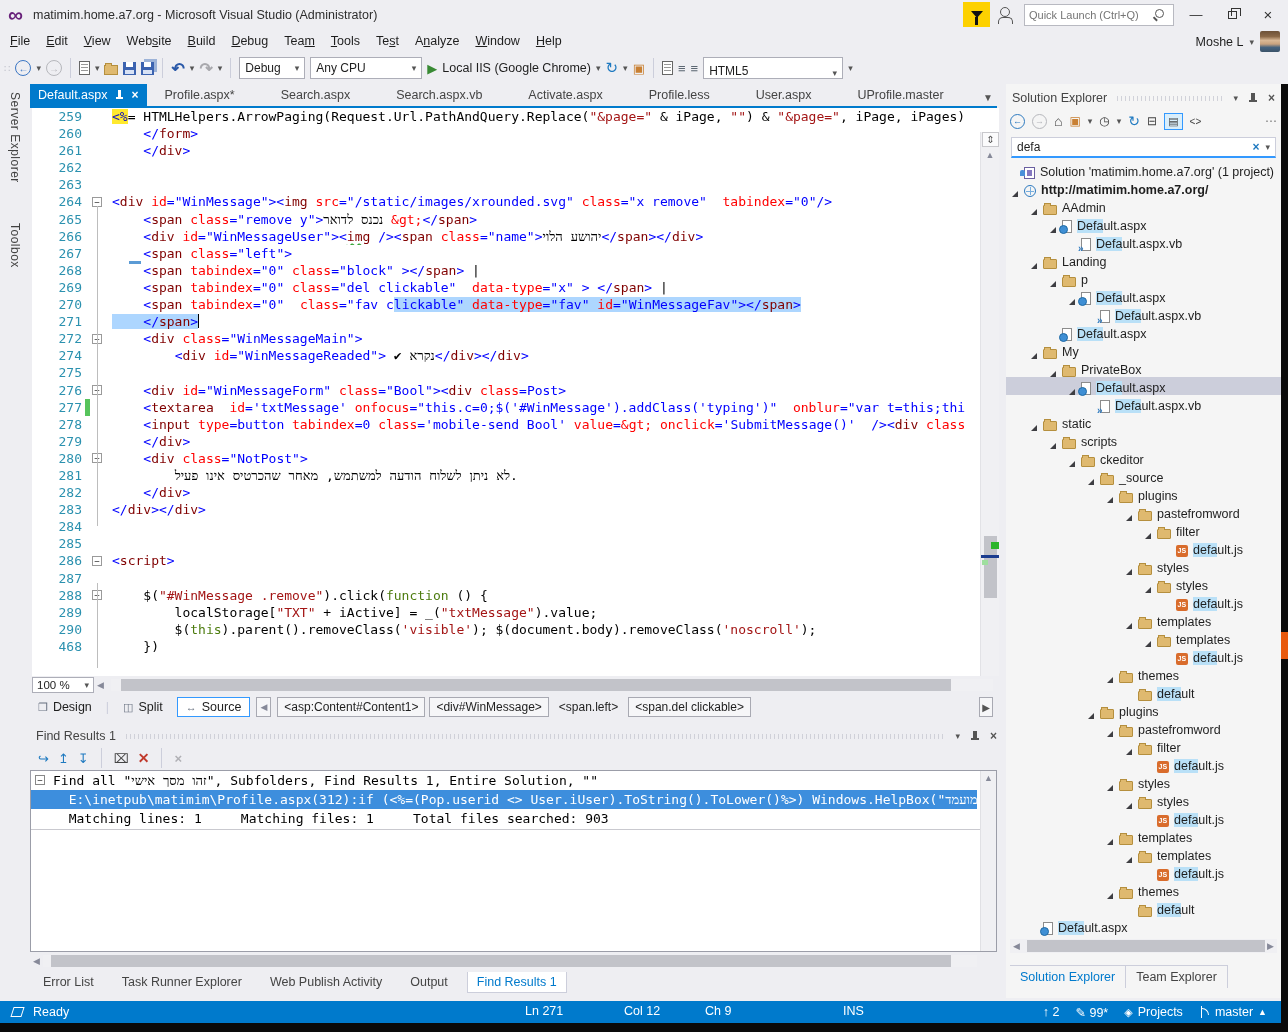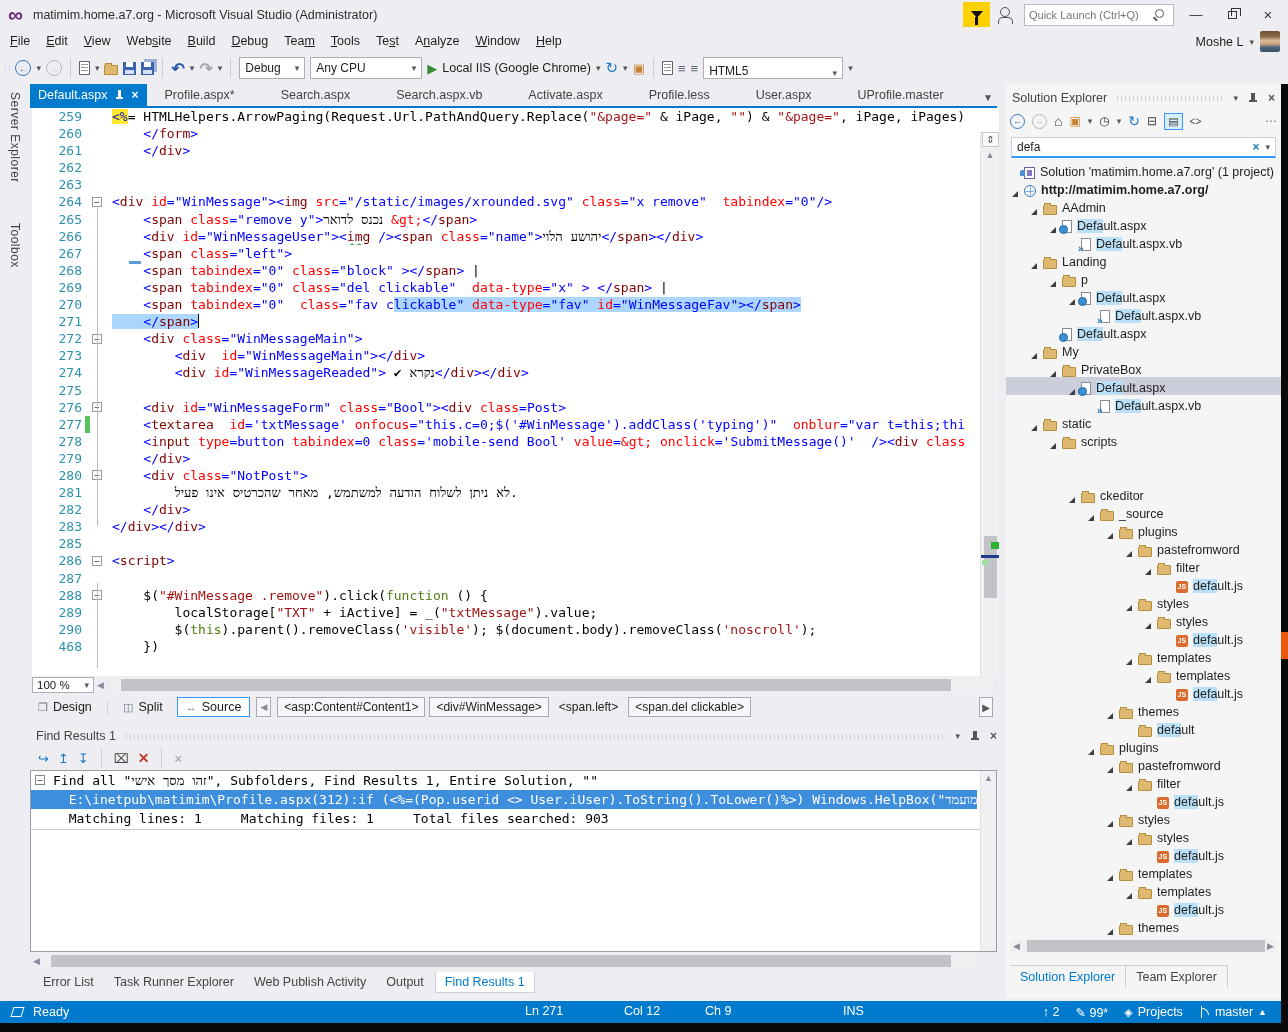--- a/index.html
+++ b/index.html
@@ -119,21 +119,21 @@
   #find-toolbar .gray-x { color:#b0b0b5; font-weight:bold; font-size:13px; }
   #find-content { position:relative; height:182px; background:#fff; border:1px solid #9b9da8; overflow:hidden; }
   .find-row { height:19px; line-height:19px; font-family:"DejaVu Sans Mono", monospace; font-size:13px; white-space:pre; padding-left:22px; color:#000; }
   .find-row.hl-row { background:#3d8edd; color:#fff; width:946px; }
   .find-foldbox { position:absolute; left:4px; top:4px; width:10px; height:10px; border:1px solid #888; font-size:9px; line-height:8px; text-align:center; color:#333; background:#fff; font-family:"DejaVu Sans Mono",monospace; }
   #find-underline { position:absolute; left:0; top:58px; width:100%; height:1px; background:#c9c9cf; }
   #find-vscroll { position:absolute; right:0; top:0; width:16px; height:180px; background:#f0f0f3; border-left:1px solid #e0e0e4; }
   #find-hscroll { position:relative; margin-top:2px; height:14px; background:#eeeef2; display:flex; align-items:center; }
   #find-htrack { position:relative; flex:1; height:12px; background:#f0f0f3; margin-right:20px; }
   #find-hthumb { position:absolute; left:8px; width:900px; height:12px; background:#c2c3c9; }
-  #bottom-tabs { display:flex; align-items:flex-start; gap:2px; padding-left:4px; margin-top:4px; height:24px; }
+  #bottom-tabs { display:flex; align-items:flex-start; gap:10px; padding-left:4px; margin-top:4px; height:24px; }
   .btab { padding:3px 9px; color:#444; white-space:nowrap; }
   .btab.active { background:#fff; border:1px solid #cccedb; border-top:none; color:#007acc; }
 
   
   #right-panel { left:1006px; top:84px; width:275px; height:914px; background:#f5f5f5; }
   #se-header { padding:4px 6px 0 6px; }
   #se-toolbar { height:26px; display:flex; align-items:center; gap:7px; padding:0 4px; color:#39597e; font-size:12px; }
   .se-circ { width:15px; height:15px; border-radius:50%; border:1.3px solid #2f7bc0; color:#2f7bc0; display:flex; align-items:center; justify-content:center; font-size:9px; }
   .se-circ.dis { border-color:#b6b7bc; color:#b6b7bc; }
   .saf { border:1px solid #3399ff; background:#d9eefb; padding:1px 3px; font-size:11px; color:#444; }
@@ -317,31 +317,31 @@
           <div class="code-row"><span class="ln">263</span><span class="code-text"></span></div>
           <div class="code-row"><span class="ln">264</span><span class="foldbox">−</span><span class="code-text"><span class="c-d">&lt;</span><span class="c-e">div</span><span class="c-t"> </span><span class="c-a">id</span><span class="c-d">=</span><span class="c-v">"WinMessage"</span><span class="c-d">&gt;&lt;</span><span class="c-e">img</span><span class="c-t"> </span><span class="c-a">src</span><span class="c-d">=</span><span class="c-v">"/static/images/xrounded.svg"</span><span class="c-t"> </span><span class="c-a">class</span><span class="c-d">=</span><span class="c-v">"x remove"</span><span class="c-t">  </span><span class="c-a">tabindex</span><span class="c-d">=</span><span class="c-v">"0"</span><span class="c-d">/&gt;</span></span></div>
           <div class="code-row"><span class="ln">265</span><span class="code-text"><span class="c-t">    </span><span class="c-d">&lt;</span><span class="c-e">span</span><span class="c-t"> </span><span class="c-a">class</span><span class="c-d">=</span><span class="c-v">"remove y"</span><span class="c-d">&gt;</span><span class="c-t">נכנס לדואר </span><span class="c-en">&amp;gt;</span><span class="c-d">&lt;/</span><span class="c-e">span</span><span class="c-d">&gt;</span></span></div>
           <div class="code-row"><span class="ln">266</span><span class="code-text"><span class="c-t">    </span><span class="c-d">&lt;</span><span class="c-e">div</span><span class="c-t"> </span><span class="c-a">id</span><span class="c-d">=</span><span class="c-v">"WinMessageUser"</span><span class="c-d">&gt;&lt;</span><span class="c-e sq">img</span><span class="c-t"> </span><span class="c-d">/&gt;&lt;</span><span class="c-e">span</span><span class="c-t"> </span><span class="c-a">class</span><span class="c-d">=</span><span class="c-v">"name"</span><span class="c-d">&gt;</span><span class="c-t">יהושע הלוי</span><span class="c-d">&lt;/</span><span class="c-e">span</span><span class="c-d">&gt;&lt;/</span><span class="c-e">div</span><span class="c-d">&gt;</span></span></div>
           <div class="code-row"><span class="ln">267</span><span class="code-text"><span class="c-t">    </span><span class="c-d">&lt;</span><span class="c-e">span</span><span class="c-t"> </span><span class="c-a">class</span><span class="c-d">=</span><span class="c-v">"left"</span><span class="c-d">&gt;</span></span></div>
           <div class="code-row"><span class="ln">268</span><span class="code-text"><span class="c-t">    </span><span class="c-d">&lt;</span><span class="c-e">span</span><span class="c-t"> </span><span class="c-a">tabindex</span><span class="c-d">=</span><span class="c-v">"0"</span><span class="c-t"> </span><span class="c-a">class</span><span class="c-d">=</span><span class="c-v">"block"</span><span class="c-t"> </span><span class="c-d">&gt;&lt;/</span><span class="c-e">span</span><span class="c-d">&gt;</span><span class="c-t"> |</span></span></div>
           <div class="code-row"><span class="ln">269</span><span class="code-text"><span class="c-t">    </span><span class="c-d">&lt;</span><span class="c-e">span</span><span class="c-t"> </span><span class="c-a">tabindex</span><span class="c-d">=</span><span class="c-v">"0"</span><span class="c-t"> </span><span class="c-a">class</span><span class="c-d">=</span><span class="c-v">"del clickable"</span><span class="c-t">  </span><span class="c-a">data-type</span><span class="c-d">=</span><span class="c-v">"x"</span><span class="c-t"> </span><span class="c-d">&gt;</span><span class="c-t"> </span><span class="c-d">&lt;/</span><span class="c-e">span</span><span class="c-d">&gt;</span><span class="c-t"> |</span></span></div>
           <div class="code-row"><span class="ln">270</span><span class="code-text"><span class="c-t">    </span><span class="c-d">&lt;</span><span class="c-e">span</span><span class="c-t"> </span><span class="c-a">tabindex</span><span class="c-d">=</span><span class="c-v">"0"</span><span class="c-t">  </span><span class="c-a">class</span><span class="c-d">=</span><span class="c-v">"fav c</span><span class="c-v sel">lickable"</span><span class="c-t sel"> </span><span class="c-a sel">data-type</span><span class="c-d sel">=</span><span class="c-v sel">"fav"</span><span class="c-t sel"> </span><span class="c-a sel">id</span><span class="c-d sel">=</span><span class="c-v sel">"WinMessageFav"</span><span class="c-d sel">&gt;&lt;/</span><span class="c-e sel">span</span><span class="c-d sel">&gt;</span></span></div>
           <div class="code-row"><span class="ln">271</span><span class="code-text"><span class="c-t sel">    </span><span class="c-d sel">&lt;/</span><span class="c-e sel">span</span><span class="c-d sel">&gt;</span><span class="caret-i"></span></span></div>
           <div class="code-row"><span class="ln">272</span><span class="foldbox">−</span><span class="code-text"><span class="c-t">    </span><span class="c-d">&lt;</span><span class="c-e">div</span><span class="c-t"> </span><span class="c-a">class</span><span class="c-d">=</span><span class="c-v">"WinMessageMain"</span><span class="c-d">&gt;</span></span></div>
-          <div class="code-row"><span class="ln">273</span><span class="code-text"><span class="c-t">        </span><span class="c-d">&lt;</span><span class="c-e">div</span><span class="c-t">  </span><span class="c-a">id</span><span class="c-d">=</span><span class="c-v">"WinMessageMain"</span><span class="c-d">&gt;&lt;/</span><span class="c-e">div</span><span class="c-d">&gt;</span></span></div>
           <div class="code-row"><span class="ln">274</span><span class="code-text"><span class="c-t">        </span><span class="c-d">&lt;</span><span class="c-e">div</span><span class="c-t"> </span><span class="c-a">id</span><span class="c-d">=</span><span class="c-v">"WinMessageReaded"</span><span class="c-d">&gt;</span><span class="c-t"> ✔ נקרא</span><span class="c-d">&lt;/</span><span class="c-e">div</span><span class="c-d">&gt;&lt;/</span><span class="c-e">div</span><span class="c-d">&gt;</span></span></div>
           <div class="code-row"><span class="ln">275</span><span class="code-text"></span></div>
           <div class="code-row"><span class="ln">276</span><span class="foldbox">−</span><span class="code-text"><span class="c-t">    </span><span class="c-d">&lt;</span><span class="c-e">div</span><span class="c-t"> </span><span class="c-a">id</span><span class="c-d">=</span><span class="c-v">"WinMessageForm"</span><span class="c-t"> </span><span class="c-a">class</span><span class="c-d">=</span><span class="c-v">"Bool"</span><span class="c-d">&gt;&lt;</span><span class="c-e">div</span><span class="c-t"> </span><span class="c-a">class</span><span class="c-d">=</span><span class="c-v">Post</span><span class="c-d">&gt;</span></span></div>
           <div class="code-row"><span class="ln">277</span><span class="chg"></span><span class="code-text"><span class="c-t">    </span><span class="c-d">&lt;</span><span class="c-e">textarea</span><span class="c-t">  </span><span class="c-a">id</span><span class="c-d">=</span><span class="c-v">'txtMessage'</span><span class="c-t"> </span><span class="c-a">onfocus</span><span class="c-d">=</span><span class="c-v">"this.c=0;$('#WinMessage').addClass('typing')"</span><span class="c-t">  </span><span class="c-a">onblur</span><span class="c-d">=</span><span class="c-v">"var t=this;thi</span></span></div>
           <div class="code-row"><span class="ln">278</span><span class="code-text"><span class="c-t">    </span><span class="c-d">&lt;</span><span class="c-e">input</span><span class="c-t"> </span><span class="c-a">type</span><span class="c-d">=</span><span class="c-v">button</span><span class="c-t"> </span><span class="c-a">tabindex</span><span class="c-d">=</span><span class="c-v">0</span><span class="c-t"> </span><span class="c-a">class</span><span class="c-d">=</span><span class="c-v">'mobile-send Bool'</span><span class="c-t"> </span><span class="c-a">value</span><span class="c-d">=</span><span class="c-en">&amp;gt;</span><span class="c-t"> </span><span class="c-a">onclick</span><span class="c-d">=</span><span class="c-v">'SubmitMessage()'</span><span class="c-t">  </span><span class="c-d">/&gt;&lt;</span><span class="c-e">div</span><span class="c-t"> </span><span class="c-a">class</span></span></div>
           <div class="code-row"><span class="ln">279</span><span class="code-text"><span class="c-t">    </span><span class="c-d">&lt;/</span><span class="c-e">div</span><span class="c-d">&gt;</span></span></div>
           <div class="code-row"><span class="ln">280</span><span class="foldbox">−</span><span class="code-text"><span class="c-t">    </span><span class="c-d">&lt;</span><span class="c-e">div</span><span class="c-t"> </span><span class="c-a">class</span><span class="c-d">=</span><span class="c-v">"NotPost"</span><span class="c-d">&gt;</span></span></div>
           <div class="code-row"><span class="ln">281</span><span class="code-text"><span class="c-t">        לא ניתן לשלוח הודעה למשתמש, מאחר שהכרטיס אינו פעיל.</span></span></div>
           <div class="code-row"><span class="ln">282</span><span class="code-text"><span class="c-t">    </span><span class="c-d">&lt;/</span><span class="c-e">div</span><span class="c-d">&gt;</span></span></div>
           <div class="code-row"><span class="ln">283</span><span class="code-text"><span class="c-d">&lt;/</span><span class="c-e">div</span><span class="c-d">&gt;&lt;/</span><span class="c-e">div</span><span class="c-d">&gt;</span></span></div>
+          <div class="code-row"><span class="ln">284</span><span class="code-text"></span></div>
           <div class="code-row"><span class="ln">285</span><span class="code-text"></span></div>
           <div class="code-row"><span class="ln">286</span><span class="foldbox">−</span><span class="code-text"><span class="c-d">&lt;</span><span class="c-e">script</span><span class="c-d">&gt;</span></span></div>
           <div class="code-row"><span class="ln">287</span><span class="code-text"></span></div>
           <div class="code-row"><span class="ln">288</span><span class="foldbox">−</span><span class="code-text"><span class="c-t">    $(</span><span class="c-s">"#WinMessage .remove"</span><span class="c-t">).click(</span><span class="c-k">function</span><span class="c-t"> () {</span></span></div>
           <div class="code-row"><span class="ln">289</span><span class="code-text"><span class="c-t">        localStorage[</span><span class="c-s">"TXT"</span><span class="c-t"> + iActive] = _(</span><span class="c-s">"txtMessage"</span><span class="c-t">).value;</span></span></div>
           <div class="code-row"><span class="ln">290</span><span class="code-text"><span class="c-t">        $(</span><span class="c-k">this</span><span class="c-t">).parent().removeClass(</span><span class="c-s">'visible'</span><span class="c-t">); $(document.body).removeClass(</span><span class="c-s">'noscroll'</span><span class="c-t">);</span></span></div>
           <div class="code-row"><span class="ln">468</span><span class="code-text"><span class="c-t">    })</span></span></div>
         </div>
       <div class="guide" style="top:98px;height:320px;"></div>
       <div class="guide" style="top:235px;height:30px;"></div>
@@ -546,21 +546,21 @@
         <div class="tree-row" style="padding-left: 25px;">
           <span class="tri"></span>
           <span class="ticon i-fld"></span>
           <span class="t-label">static</span>
         </div>
         <div class="tree-row" style="padding-left: 44px;">
           <span class="tri"></span>
           <span class="ticon i-fld"></span>
           <span class="t-label">scripts</span>
         </div>
-        <div class="tree-row" style="padding-left: 63px; margin-top: 36px;">
+        <div class="tree-row" style="padding-left: 63px;">
           <span class="tri"></span>
           <span class="ticon i-fld"></span>
           <span class="t-label">ckeditor</span>
         </div>
         <div class="tree-row" style="padding-left: 82px;">
           <span class="tri"></span>
           <span class="ticon i-fld"></span>
           <span class="t-label">_source</span>
         </div>
         <div class="tree-row" style="padding-left: 101px;">

